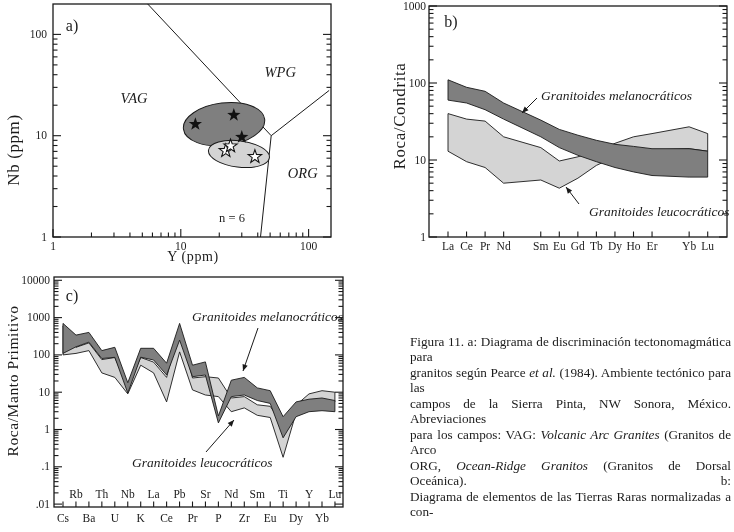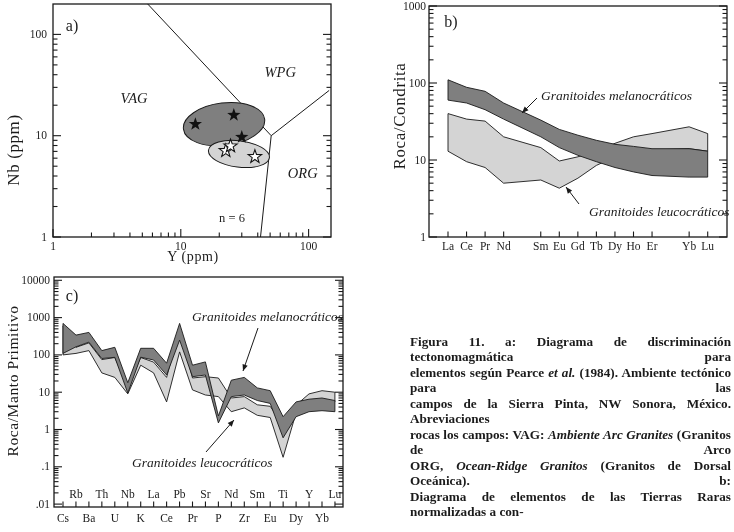--- a/index.html
+++ b/index.html
@@ -5,21 +5,21 @@
   html,body{margin:0;padding:0;background:#fff;}
   #fig{position:relative;width:734px;height:532px;background:#fff;overflow:hidden;
        font-family:"Liberation Serif",serif;color:#1b1b1b;}
   #charts{position:absolute;left:0;top:0;}
   .t{position:absolute;transform:translate(-50%,-50%);white-space:nowrap;color:#1b1b1b;}
   .rot{transform:translate(-50%,-50%) rotate(-90deg);}
   .pl{font-size:16px;}
   .axis{font-size:16px;letter-spacing:0.6px;}
   #caption{position:absolute;left:410px;top:334px;width:321px;
            font-size:13.2px;line-height:15.45px;text-align:justify;}
-  .cl{text-align:justify;text-align-last:justify;font-weight:bold;}
+  .cl{text-align:justify;text-align-last:justify;}
   .cl:last-child{text-align-last:left;}
   .it{font-style:italic;margin-top:36px;}
 </style>
 </head>
 <body>
 
 <div id="fig">
   <svg id="charts" width="734" height="532" viewBox="0 0 734 532">
       <g>
         <polyline points="147.6,3.9 271.2,135.7" fill="none" stroke="#1a1a1a" stroke-width="1"></polyline>
@@ -377,19 +377,19 @@
   <div class="t pl" style="left:451px;top:22px">b)</div>
   <div class="t pl" style="left:72px;top:296px">c)</div>
 
   <div class="t axis rot" style="left:14px;top:150px;font-size:17px">Nb (ppm)</div>
   <div class="t axis" style="left:193px;top:257px;font-size:14px">Y (ppm)</div>
   <div class="t axis rot" style="left:400px;top:116px;font-size:17px">Roca/Condrita</div>
   <div class="t axis rot" style="left:13px;top:381px;font-size:15.5px">Roca/Manto Primitivo</div>
 
   <div id="caption">
       <div class="cl"><span>Figura 11. a: Diagrama de discriminación tectonomagmática para</span></div>
-      <div class="cl"><span>elementos según Pearce </span><span class="it">et al.</span><span> (1984). Ambiente tectónico para las</span></div>
+      <div class="cl"><span>granitos según Pearce </span><span class="it">et al.</span><span> (1984). Ambiente tectónico para las</span></div>
       <div class="cl"><span>campos de la Sierra Pinta, NW Sonora, México. Abreviaciones</span></div>
-      <div class="cl"><span>rocas los campos: VAG: </span><span class="it">Ambiente Arc Granites</span><span> (Granitos de Arco</span></div>
+      <div class="cl"><span>para los campos: VAG: </span><span class="it">Volcanic Arc Granites</span><span> (Granitos de Arco</span></div>
       <div class="cl"><span>ORG, </span><span class="it">Ocean-Ridge Granitos</span><span> (Granitos de Dorsal Oceánica). b:</span></div>
       <div class="cl"><span>Diagrama de elementos de las Tierras Raras normalizadas a con-</span></div>
     </div>
 </div>
 
 </body></html>

